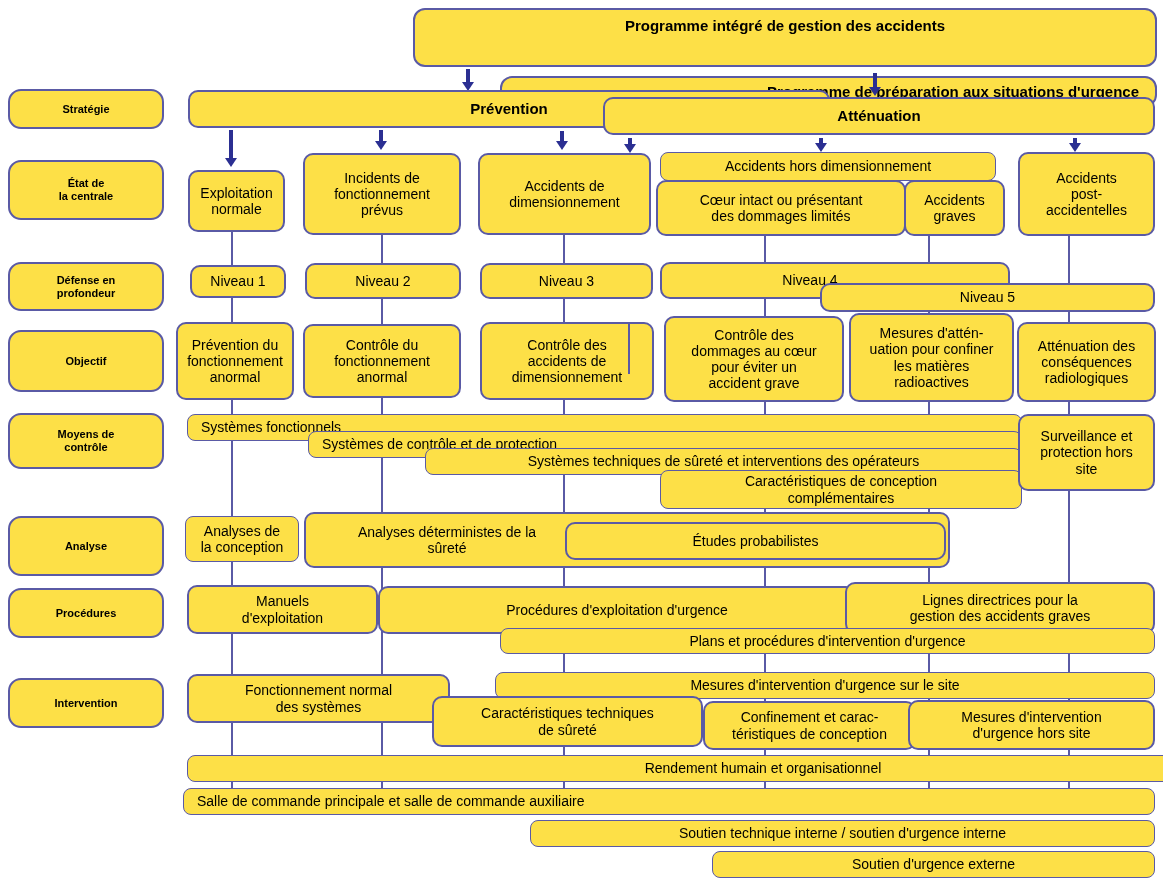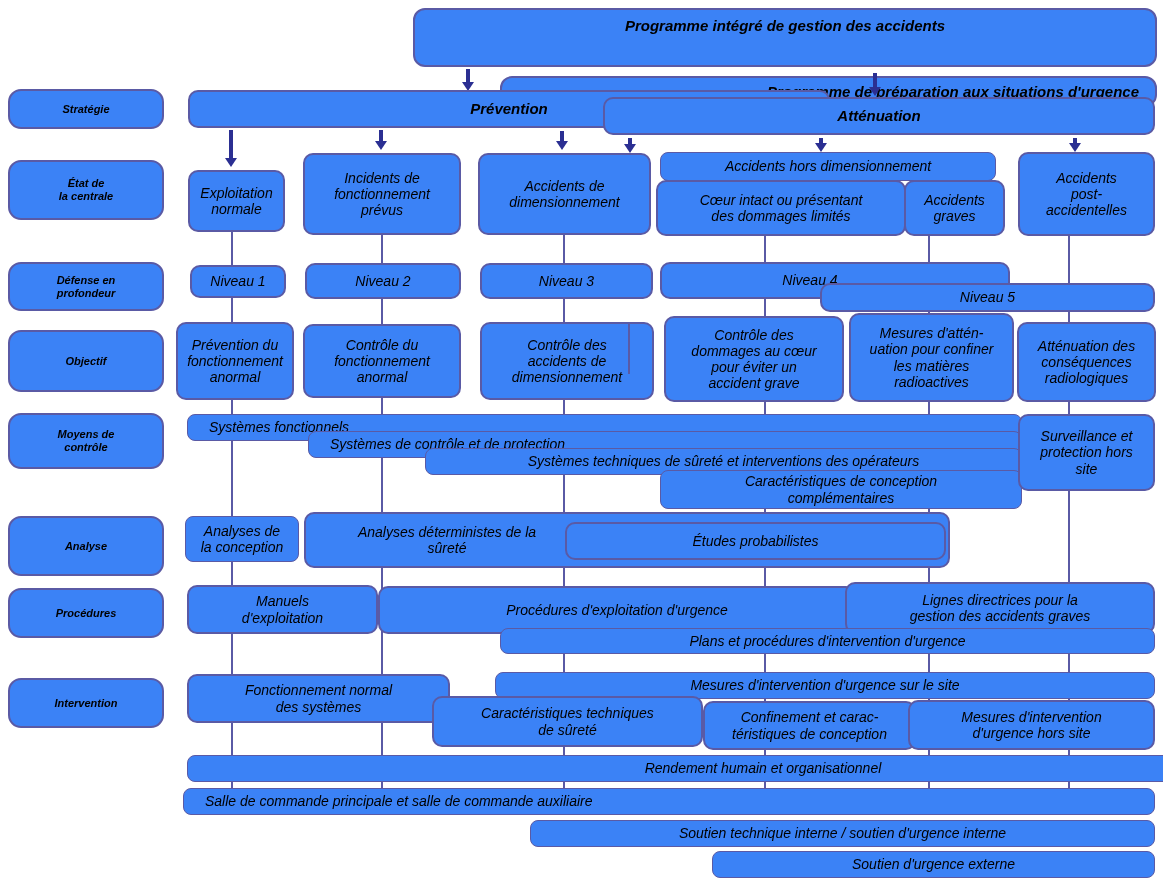--- a/index.html
+++ b/index.html
@@ -1,24 +1,24 @@
 <!DOCTYPE html>
 <html><head>
 <meta charset="utf-8">
 <style>
   html,body{margin:0;padding:0;background:#fff;}
   #stage{position:relative;width:1163px;height:885px;background:#fff;overflow:hidden;
          font-family:"Liberation Sans","DejaVu Sans",sans-serif;color:#000;}
   .box{position:absolute;box-sizing:border-box;display:flex;align-items:center;justify-content:center;
-       text-align:center;background:#3b82f6;border:2px solid #5a5aa5;border-radius:10px;
-       white-space:pre-line;font-size:14px;line-height:1.16;font-style:italic;}
+       text-align:center;background:#fde047;border:2px solid #5a5aa5;border-radius:10px;
+       white-space:pre-line;font-size:14px;line-height:1.16;}
   .bar{border-radius:8px;border-width:1.5px;}
   .bold{font-weight:bold;font-size:15px;}
   .label{border-radius:13px;font-weight:bold;font-size:11px;}
-  .tl{justify-content:flex-start;text-align:left;padding-left:21px;}
+  .tl{justify-content:flex-start;text-align:left;padding-left:13px;}
   .tr{justify-content:flex-end;text-align:right;padding-right:16px;margin-top:36px;}
   .vtop{align-items:flex-start;padding-top:7px;}
   .pr50{padding-right:50px;}
   .pr360{padding-right:360px;}
   .vline{position:absolute;width:2px;background:#5a5aa5;}
   .arrow{position:absolute;width:4px;background:#2b2f92;}
   .arrow::after{content:"";position:absolute;left:-4.5px;bottom:-9px;width:0;height:0;
        border-left:6.5px solid transparent;border-right:6.5px solid transparent;border-top:9px solid #2b2f92;}
 </style>
 </head>

